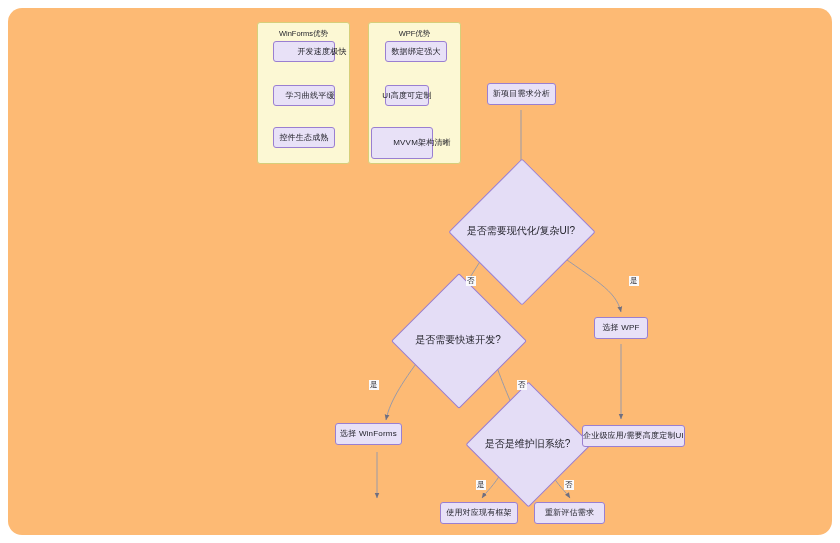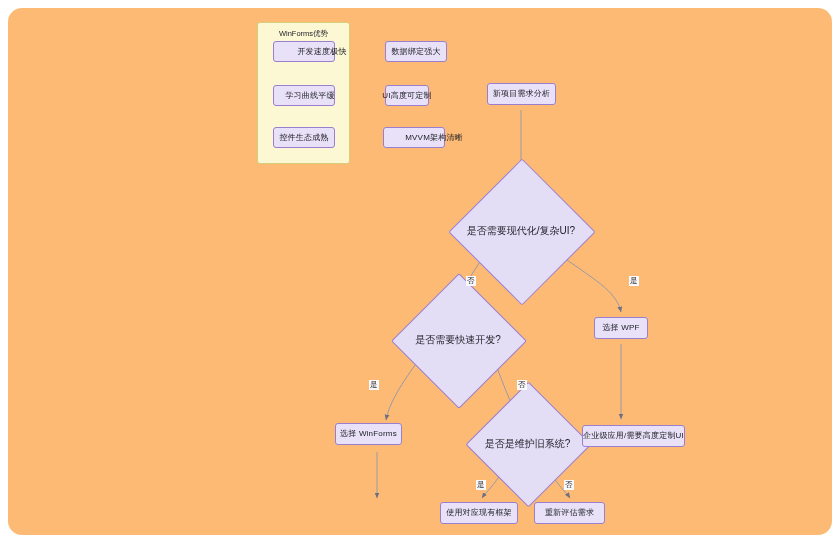--- a/index.html
+++ b/index.html
@@ -50,28 +50,31 @@
         <path d="M613,336 L613,411"></path>
         <path d="M369,444 L369,490"></path>
         <path d="M495,462 C486,478 478,484 474,490"></path>
         <path d="M541,462 C550,478 558,484 562,490"></path>
       </g>
     </svg>
 
     <div class="cluster" style="left:249px;top:14px;width:93px;height:142px;">
       <div class="cluster-title">WinForms优势</div>
     </div>
+    <div class="cluster" style="left:360px;top:14px;width:93px;height:142px;">
+      <div class="cluster-title">WPF优势</div>
+    </div>
 
     <div class="node" style="left:265px;top:33px;width:62px;height:21px;padding-left:36px;">开发速度极快</div>
     <div class="node" style="left:265px;top:77px;width:62px;height:21px;padding-left:12px;">学习曲线平缓</div>
     <div class="node" style="left:265px;top:119px;width:62px;height:21px;">控件生态成熟</div>
 
     <div class="node" style="left:377px;top:33px;width:62px;height:21px;">数据绑定强大</div>
     <div class="node" style="left:377px;top:77px;width:44px;height:21px;">UI高度可定制</div>
-    <div class="node" style="left:375px;top:119px;width:62px;height:21px;padding-left:40px;">MVVM架构清晰</div>
+    <div class="node" style="left:363px;top:119px;width:62px;height:32px;padding-left:40px;">MVVM架构清晰</div>
 
     <div class="node" style="left:479px;top:75px;width:69px;height:22px;">新项目需求分析</div>
 
     <div class="diamond" style="left:462px;top:172px;width:102px;height:102px;">
       <div class="dshape"></div>
       <div class="dlabel">是否需要现代化/复杂UI?</div>
     </div>
 
     <div class="diamond" style="left:403px;top:285px;width:94px;height:94px;">
       <div class="dshape"></div>

